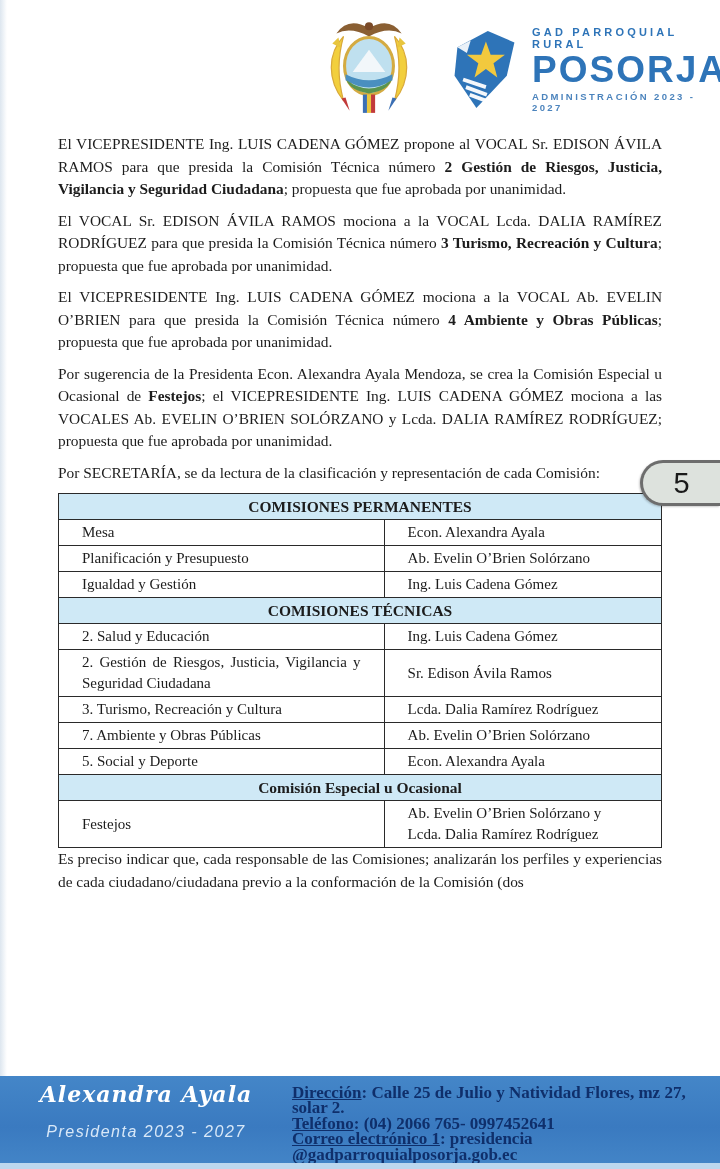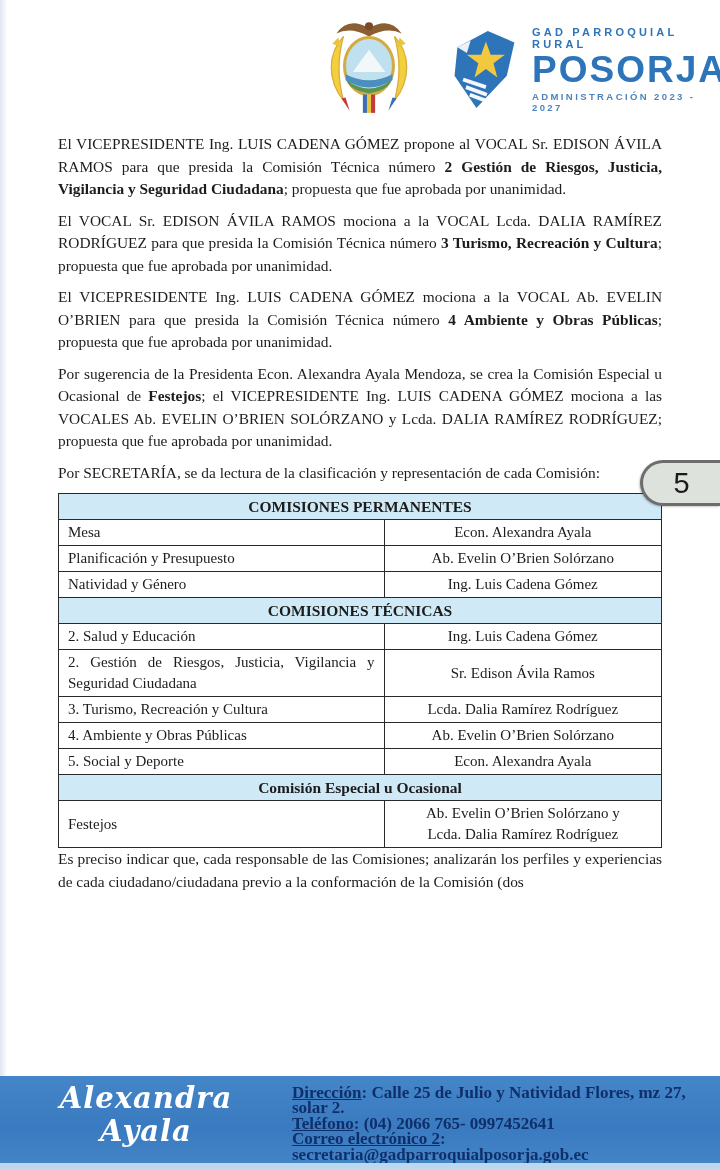--- a/index.html
+++ b/index.html
@@ -33,42 +33,42 @@
     margin:0 0 9px 0;font-size:15.4px;line-height:22.5px;
     text-align:justify;
   }
   .content p .b{font-weight:bold;}
   
   table.comisiones{
     width:100%;border-collapse:collapse;margin:3px 0 0 0;
     font-size:15px;
   }
   table.comisiones td{
-    border:1.6px solid #2a2a2a;padding:2px 9px;line-height:21px;
+    border:1.6px solid #2a2a2a;padding:2px 23px;line-height:21px;
     vertical-align:middle;
   }
   td.sec-hdr{
     background:#cfe9f6;font-weight:bold;text-align:center;font-size:15.5px;
   }
   td.col-com{width:54%;text-align:justify;}
-  td.col-resp{white-space:pre-line;text-align:center;}
+  td.col-resp{white-space:pre-line;}
   .after-table{margin-top:27px !important;}
   
   .footer{
     position:absolute;left:0;bottom:0;width:720px;height:93px;
     background:linear-gradient(180deg,#4486c8 0%,#3a7ac0 55%,#4486c8 100%);
   }
   .footer::after{
     content:"";position:absolute;left:0;bottom:0;width:100%;height:6px;
     background:#bdd8ee;
   }
   .sig{position:absolute;left:16px;top:6px;width:260px;text-align:center;color:#ffffff;}
   .sig-name{
     font-family:"DejaVu Serif", serif;font-style:italic;font-weight:bold;
-    font-size:29px;letter-spacing:1px;line-height:1.15;
+    font-size:22px;letter-spacing:1px;line-height:1.15;
   }
   .sig-title{
     font-family:"Liberation Sans", sans-serif;font-size:16px;
     color:#d8e8f8;letter-spacing:1.5px;margin-top:16px;font-style:italic;
   }
   .contact{
     position:absolute;left:292px;top:9px;width:420px;
     font-family:"Liberation Serif", serif;font-weight:bold;
     font-size:17px;line-height:15.4px;color:#0f2f6b;
   }
@@ -139,40 +139,40 @@
           </tr>
           <tr>
             <td class="col-com">Mesa</td>
             <td class="col-resp">Econ. Alexandra Ayala</td>
           </tr>
           <tr>
             <td class="col-com">Planificación y Presupuesto</td>
             <td class="col-resp">Ab. Evelin O’Brien Solórzano</td>
           </tr>
           <tr>
-            <td class="col-com">Natividad y Género</td>
+            <td class="col-com">Igualdad y Gestión</td>
             <td class="col-resp">Ing. Luis Cadena Gómez</td>
           </tr>
           <tr>
             <td colspan="2" class="sec-hdr">COMISIONES TÉCNICAS</td>
           </tr>
           <tr>
             <td class="col-com">2. Salud y Educación</td>
             <td class="col-resp">Ing. Luis Cadena Gómez</td>
           </tr>
           <tr>
             <td class="col-com">2. Gestión de Riesgos, Justicia, Vigilancia y Seguridad Ciudadana</td>
             <td class="col-resp">Sr. Edison Ávila Ramos</td>
           </tr>
           <tr>
             <td class="col-com">3. Turismo, Recreación y Cultura</td>
             <td class="col-resp">Lcda. Dalia Ramírez Rodríguez</td>
           </tr>
           <tr>
-            <td class="col-com">4. Ambiente y Obras Públicas</td>
+            <td class="col-com">7. Ambiente y Obras Públicas</td>
             <td class="col-resp">Ab. Evelin O’Brien Solórzano</td>
           </tr>
           <tr>
             <td class="col-com">5. Social y Deporte</td>
             <td class="col-resp">Econ. Alexandra Ayala</td>
           </tr>
           <tr>
             <td colspan="2" class="sec-hdr">Comisión Especial u Ocasional</td>
           </tr>
           <tr>
@@ -193,18 +193,21 @@
 
     </div>
     <div class="contact">
       <div class="contact-line">
         <span class="lbl">Dirección</span><span>: Calle 25 de Julio y Natividad Flores, mz 27, solar 2.</span>
       </div>
       <div class="contact-line">
         <span class="lbl">Teléfono</span><span>: (04) 2066 765- 0997452641</span>
       </div>
       <div class="contact-line">
+        <span class="lbl">Correo electrónico 1</span><span>: presidencia @gadparroquialposorja.gob.ec</span>
+      </div>
+      <div class="contact-line">
         <span class="lbl">Correo electrónico 2</span><span>: secretaria@gadparroquialposorja.gob.ec</span>
       </div>
       <div class="loc">Posorja - Ecuador</div>
     </div>
   </div>
 </div>
 
 </body></html>

